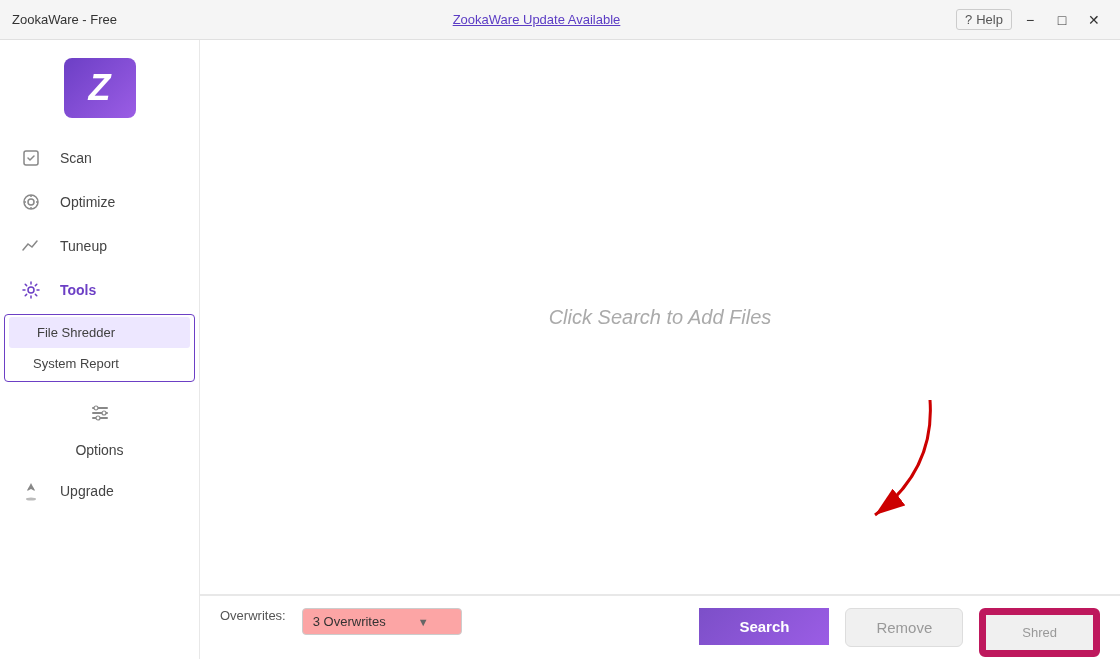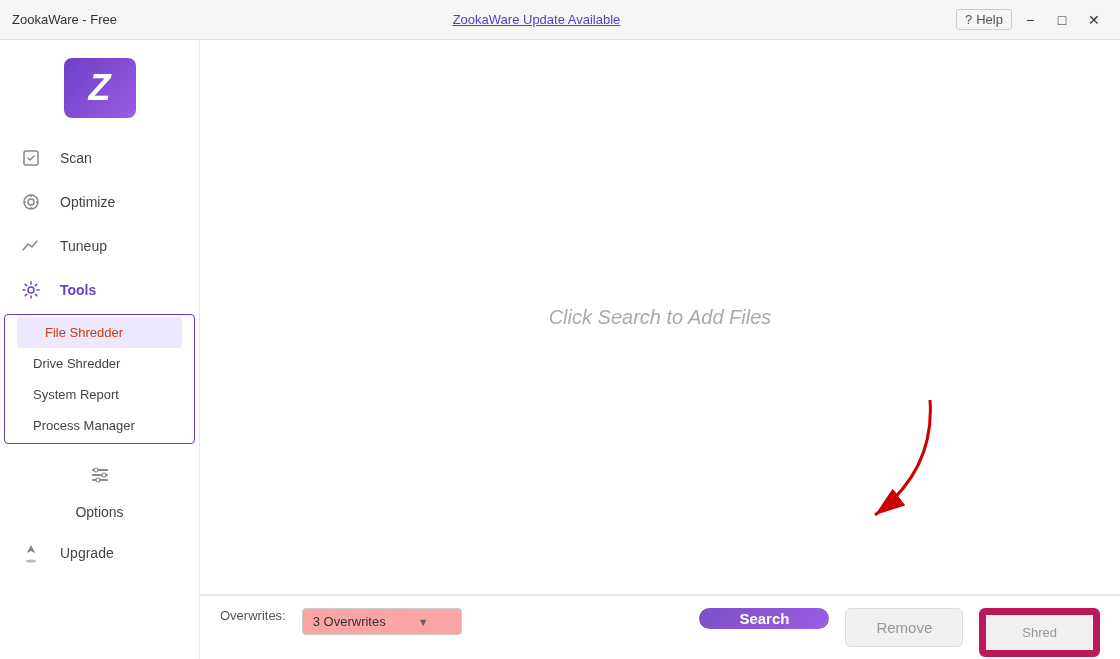--- a/index.html
+++ b/index.html
@@ -133,24 +133,24 @@
       padding: 2px 0;
     }
     .sub-item {
       padding: 8px 16px 8px 28px;
       font-size: 13px;
       color: #444;
       cursor: pointer;
     }
     .sub-item.active {
       background: #ede7ff;
-      color: #c2410c;
+      color: #404040;
       font-weight: 500;
       border-radius: 3px;
-      margin: 0 12px;
+      margin: 0 4px;
     }
 
     
     .main-content {
       flex: 1;
       display: flex;
       flex-direction: column;
       background: #fff;
       position: relative;
     }
@@ -209,22 +209,22 @@
       min-width: 160px;
     }
     .select-arrow {
       font-size: 11px;
       color: #666;
     }
     .btn-search {
       background: linear-gradient(135deg, #7c4fc8, #9b5de5);
       color: white;
       border: none;
-      border-radius: 12px;
-      padding: 2px 40px;
+      border-radius: 0;
+      padding: 10px 40px;
       font-size: 15px;
       font-weight: 600;
       cursor: pointer;
       margin-left: auto;
     }
     .btn-remove {
       background: #f0f0f0;
       color: #999;
       border: 1px solid #ddd;
       border-radius: 6px;
@@ -309,27 +309,21 @@
         </svg>
       </span>
       <span>Tools</span>
     </div>
 
     <div class="sub-items">
       <div class="sub-item active">
         <span>File Shredder</span>
       </div>
       <div class="sub-item">
-        <span>Drive Shredder</span>
-      </div>
-      <div class="sub-item">
         <span>System Report</span>
-      </div>
-      <div class="sub-item">
-        <span>Process Manager</span>
       </div>
     </div>
 
     <div class="nav-item" style="margin-top: 8px; flex-direction: column;">
       <span class="nav-icon">
         <svg width="20" height="20" viewBox="0 0 20 20" fill="none">
           <rect x="2" y="4" width="16" height="2" rx="1" fill="#888"></rect>
           <rect x="2" y="9" width="16" height="2" rx="1" fill="#888"></rect>
           <rect x="2" y="14" width="16" height="2" rx="1" fill="#888"></rect>
           <circle cx="6" cy="5" r="2" fill="white" stroke="#888" stroke-width="1.2"></circle>

